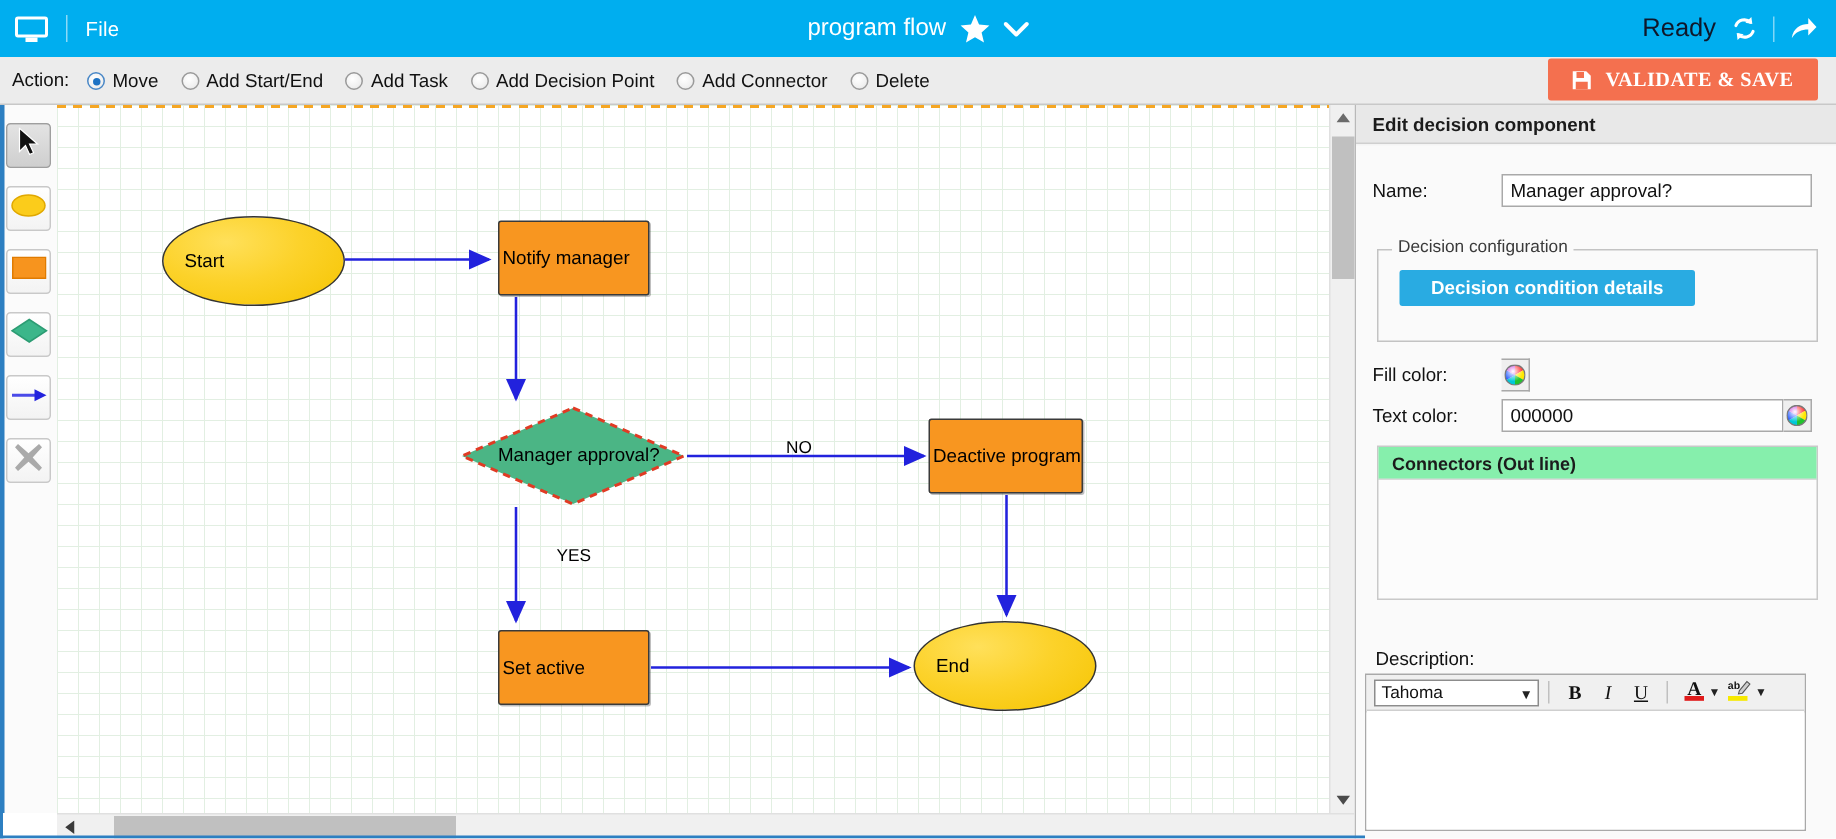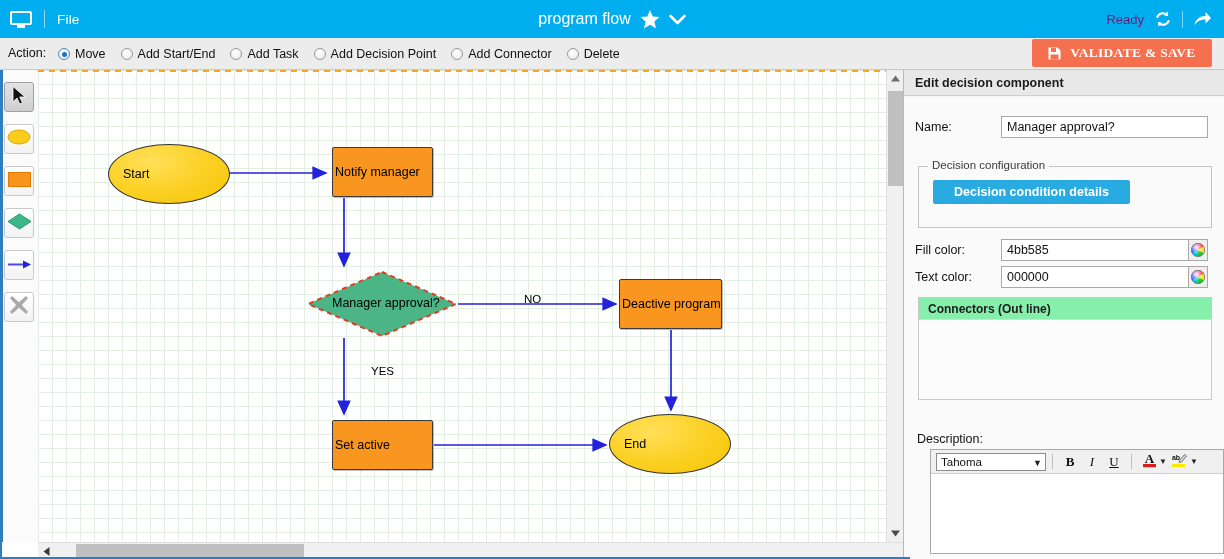--- a/index.html
+++ b/index.html
@@ -34,21 +34,21 @@
     position:absolute; left:0; top:0; width:1224px; height:38px;
     display:flex; align-items:center; justify-content:center; gap:9px; pointer-events:none;
   }
   .doc-title { font-size:16px; color:#fff; pointer-events:auto; cursor:default; }
   .star-icon { pointer-events:auto; cursor:pointer; line-height:0; display:block; }
   .chev-icon { pointer-events:auto; cursor:pointer; line-height:0; display:block; }
 
   .topbar-right {
     position:absolute; right:12px; top:0; height:38px; display:flex; align-items:center; gap:10px;
   }
-  .ready-text { font-size:13px; color:#701a75;text-align:right; }
+  .ready-text { font-size:17px; color:#0f172a;text-align:right; }
   .ic-btn { cursor:pointer; line-height:0; display:block; }
   .sep-v { width:1px; height:17px; background:rgba(255,255,255,.5); }
 
   
   .actionbar {
     position:absolute; left:0; top:38px; width:1224px; height:32px;
     background:#ececec; border-bottom:1px solid #c8c8c8;
   }
   .action-label {
     position:absolute; left:8px; top:8px; font-size:12.5px; color:#111; font-weight:400;
@@ -233,21 +233,21 @@
   }
   table.conn td {
     font-size:11.5px; color:#111; padding:2px 5px; border:1px solid #ededed;
     height:18px; overflow:hidden; white-space:nowrap; text-overflow:ellipsis;
   }
   table.conn tr { cursor:pointer; }
   .col-id { width:175px; }
 
   .desc-label { position:absolute; left:13px; top:335px; font-size:12.5px; color:#111; }
   .editor {
-    position:absolute; left:26px; top:352px; width:294px; height:105px;
+    position:absolute; left:6px; top:352px; width:294px; height:105px;
     border:1px solid #a9a9a9; background:#fff;
   }
   .editor-toolbar {
     position:absolute; left:0; top:0; width:292px; height:24px;
     background:#f0f0f0; border-bottom:1px solid #cfcfcf;
     display:flex; align-items:center; padding-left:5px; gap:0;
   }
   .font-select {
     width:110px; height:18px; border:1px solid #8c8c8c; background:#fff;
     font-size:11.5px; font-family:"Liberation Sans", sans-serif; color:#111;
@@ -498,21 +498,20 @@
         <input class="ftext" style="width: 207px;" value="Manager approval?">
       </div>
 
       <div class="groupbox">
         <span class="legend">Decision configuration</span>
         <button class="dcd-btn">Decision condition details</button>
       </div>
 
       <div class="frow" style="left:11px; top:142px;">
         <span class="flabel" style="width:86px;">Fill color:</span>
-        <input class="ftext" style="width: 188px;" value="4bb585">
         <span class="cwheel">
           <svg width="14" height="14" viewBox="0 0 14 14">
             <defs>
                 <radialGradient id="cw1" cx="40%" cy="32%">
                   <stop offset="0%" stop-color="#fff"></stop>
                   <stop offset="100%" stop-color="#fff" stop-opacity="0"></stop>
                 </radialGradient>
               </defs>
             <g>
               <path d="M7 7 L7 0.3 A6.7 6.7 0 0 1 12.8 3.65 Z" fill="#ff2d2d"></path>

